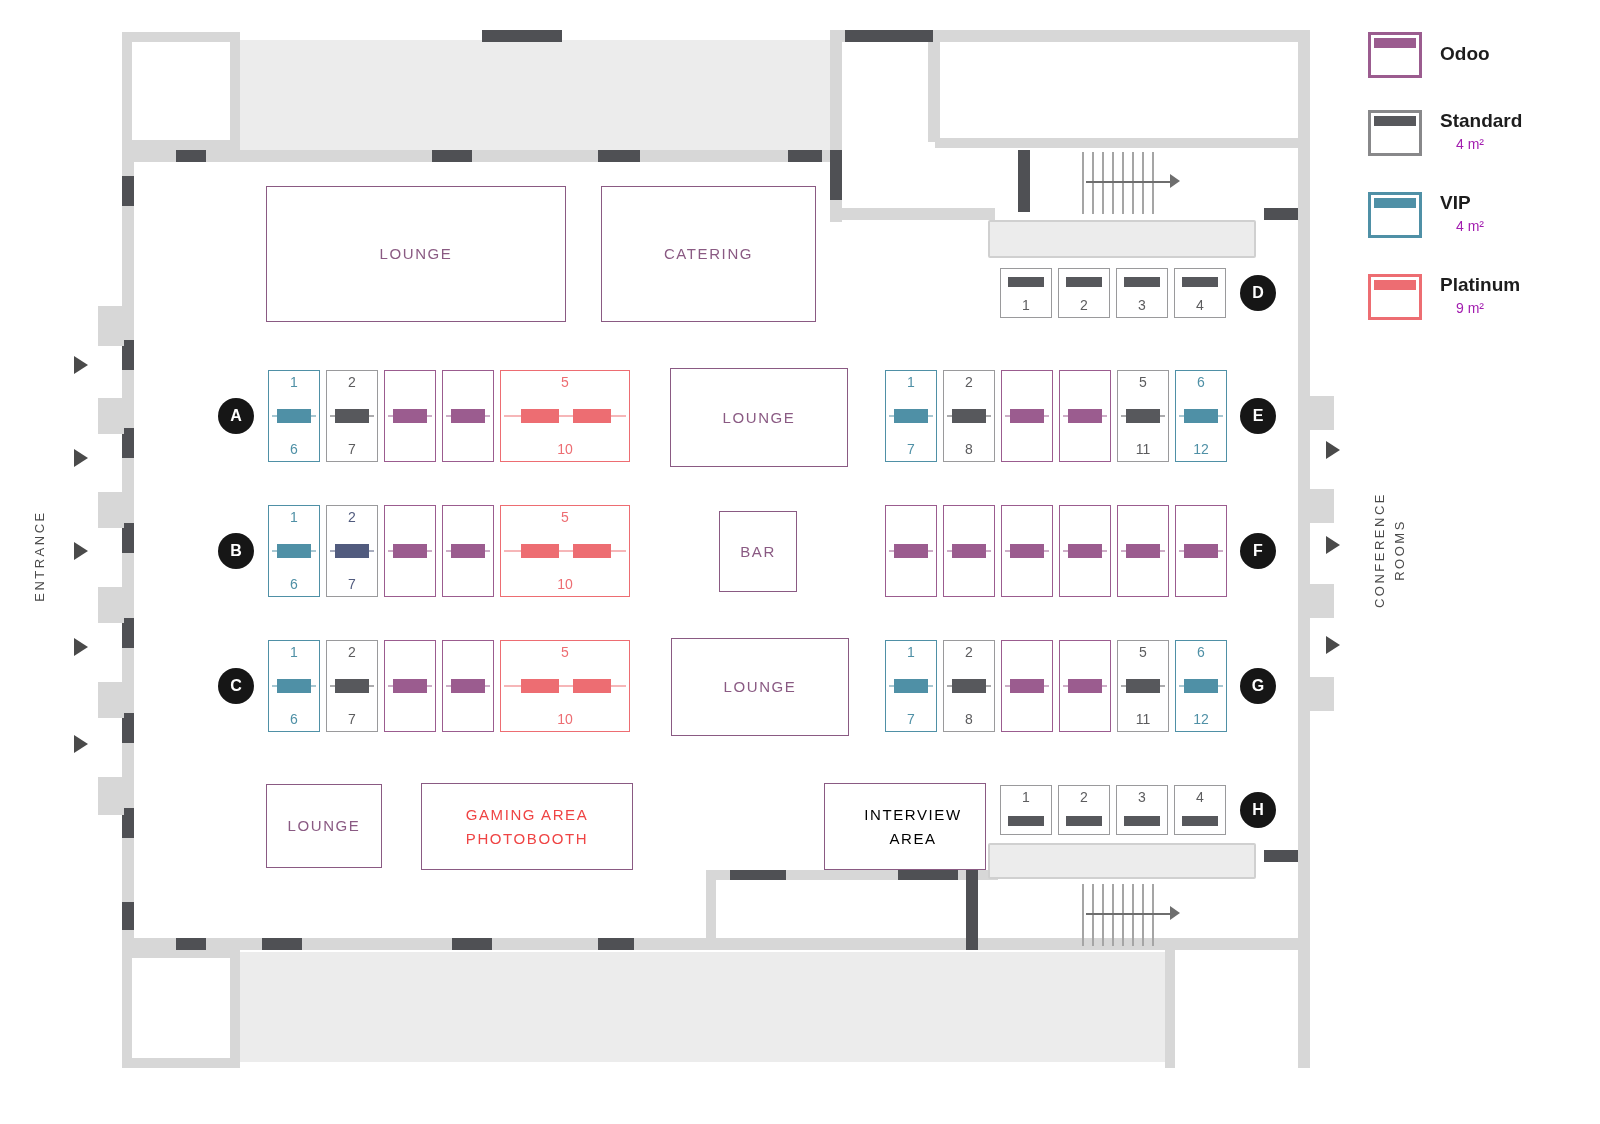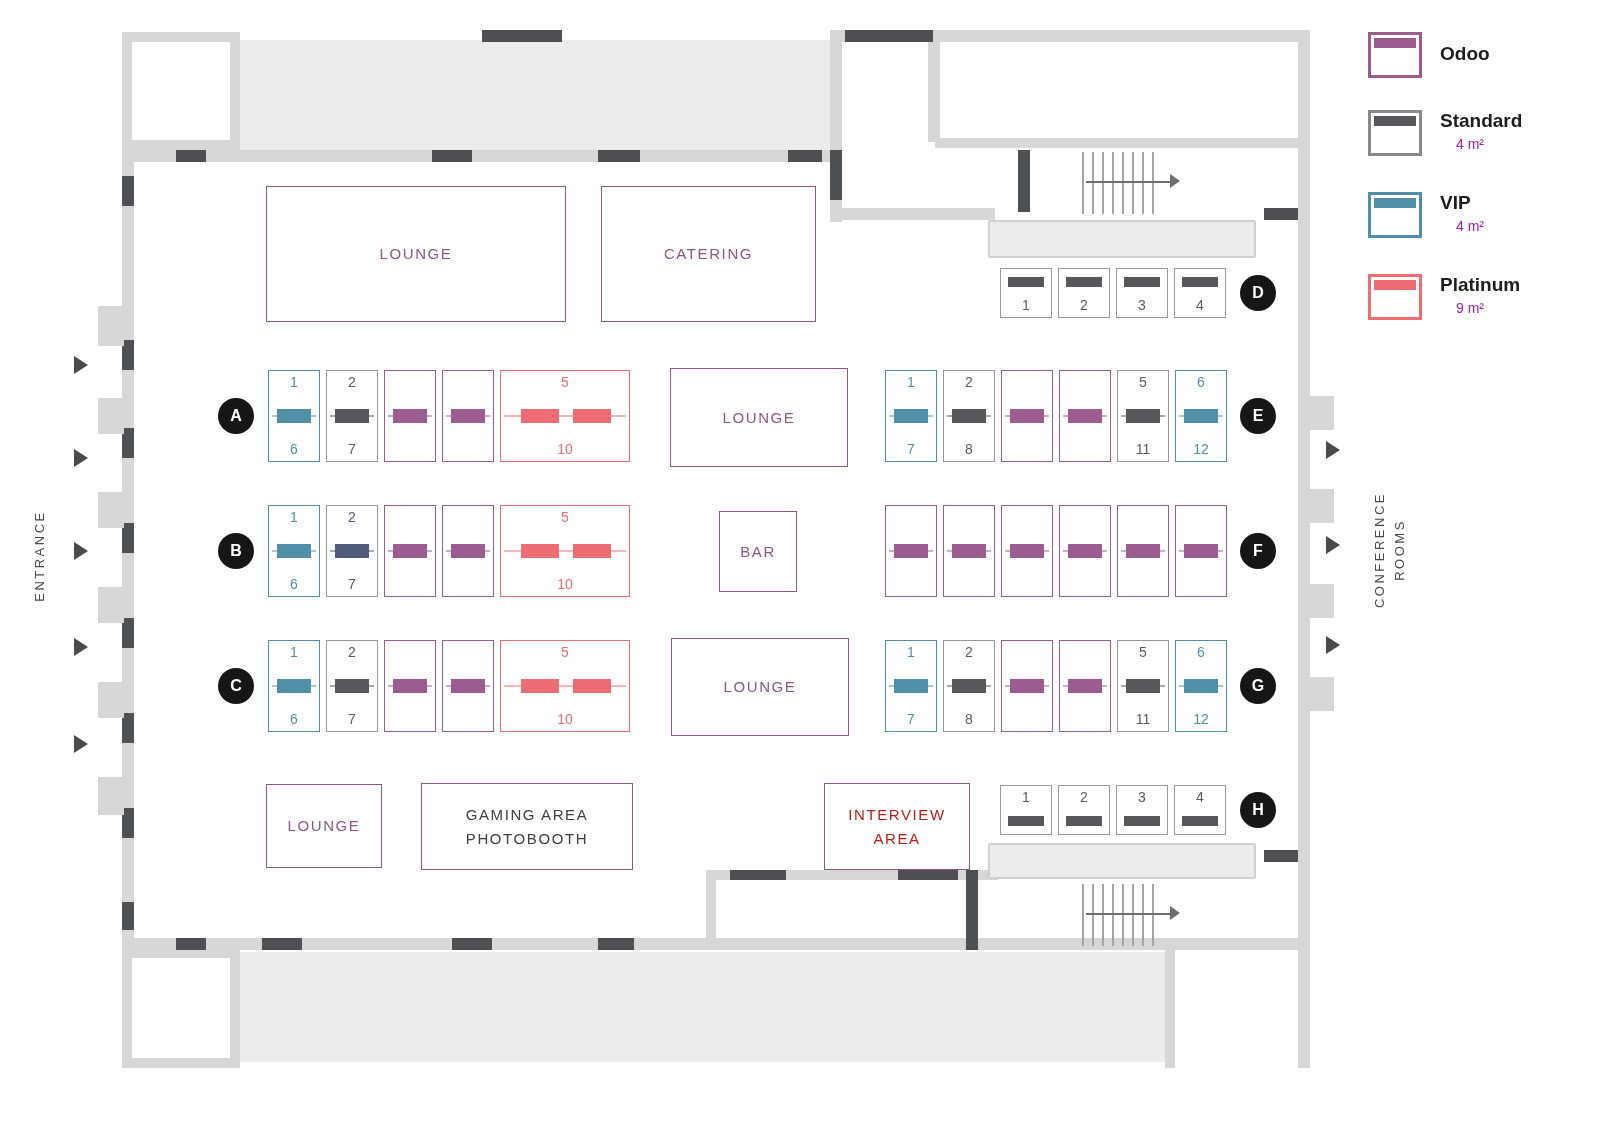--- a/index.html
+++ b/index.html
@@ -129,25 +129,25 @@
   </div>
   <div class="room" style="left: 719px; top: 511px; width: 76px; height: 79px; border-color: rgb(138, 90, 131); color: rgb(138, 90, 131);">
     <span>BAR</span>
   </div>
   <div class="room" style="left: 671px; top: 638px; width: 176px; height: 96px; border-color: rgb(138, 90, 131); color: rgb(138, 90, 131);">
     <span>LOUNGE</span>
   </div>
   <div class="room" style="left: 266px; top: 784px; width: 114px; height: 82px; border-color: rgb(138, 90, 131); color: rgb(138, 90, 131);">
     <span>LOUNGE</span>
   </div>
-  <div class="room" style="left: 421px; top: 783px; width: 210px; height: 85px; border-color: rgb(138, 90, 131); color: #404040;">
+  <div class="room" style="left: 421px; top: 783px; width: 210px; height: 85px; border-color: rgb(138, 90, 131); color: #ef4444;">
     <span>GAMING AREA</span>
     <span>PHOTOBOOTH</span>
   </div>
-  <div class="room" style="left: 824px; top: 783px; width: 144px; height: 85px; border-color: rgb(138, 90, 131); color: #b91c1c;">
+  <div class="room" style="left: 824px; top: 783px; width: 144px; height: 85px; border-color: rgb(138, 90, 131); color: #000000; padding-left: 16px;">
     <span>INTERVIEW</span>
     <span>AREA</span>
   </div>
 
   <div id="booths">
       <div class="booth" style="left: 268px; top: 370px; width: 52px; height: 92px; border-color: rgb(79, 144, 166);">
         <div class="divider" style="background: rgb(79, 144, 166);"></div>
         <div class="bar" style="background: rgb(79, 144, 166); top: calc(50% - 7px); width: 34px; left: 8px;"></div>
         <div class="num top" style="color: rgb(79, 144, 166);">1</div>
         <div class="num bottom" style="color: rgb(79, 144, 166);">6</div>

